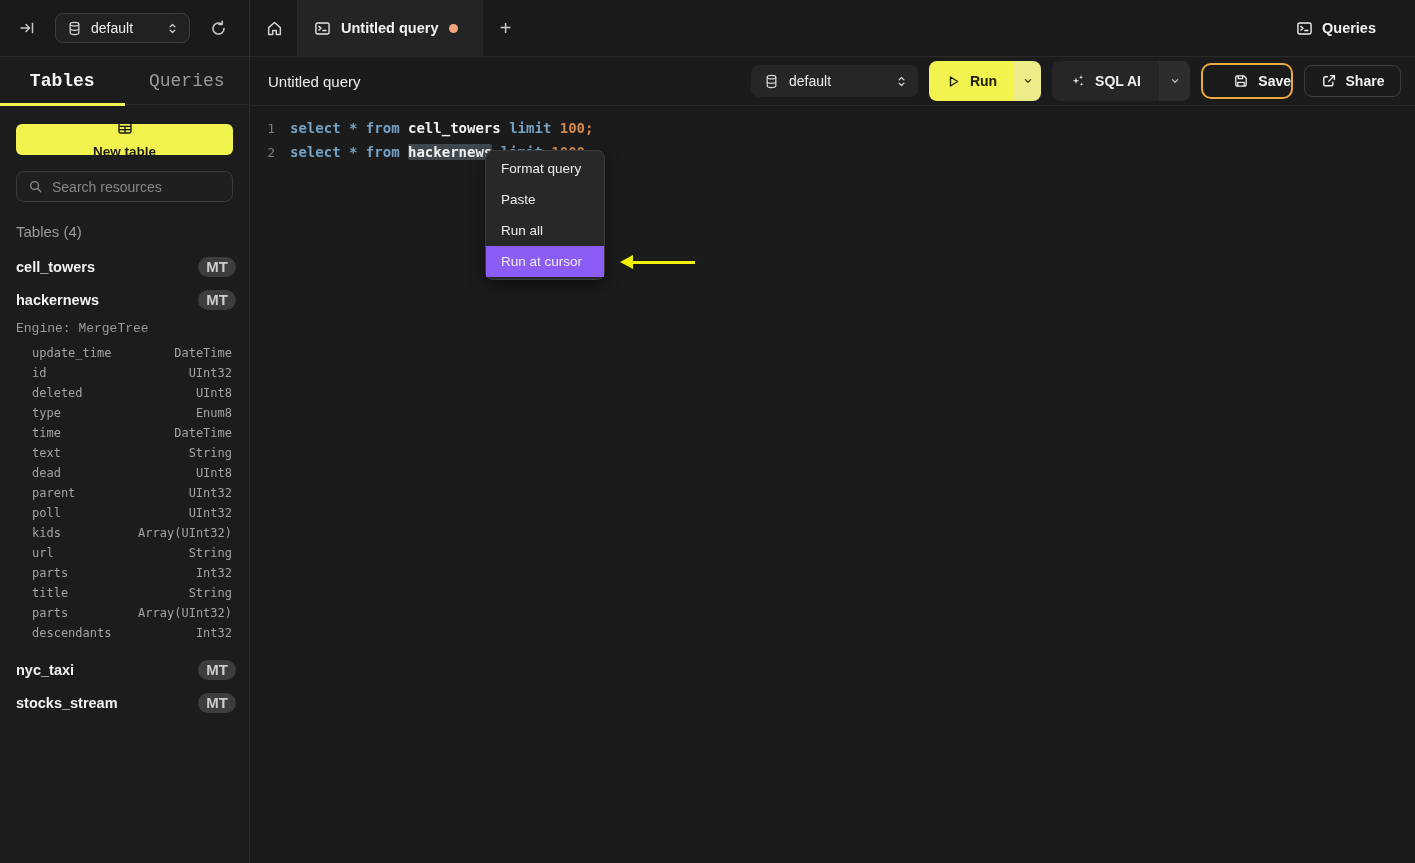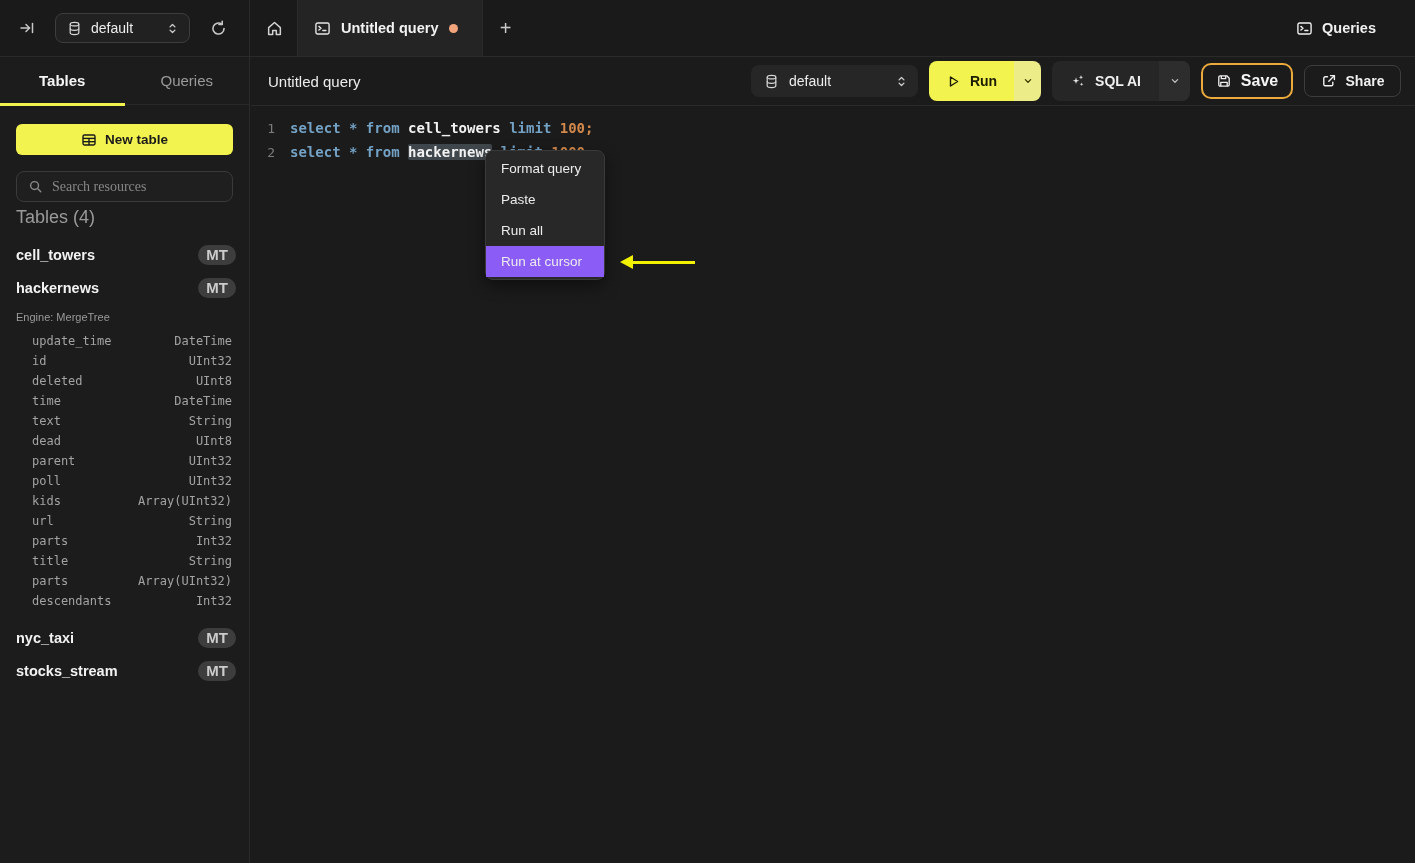--- a/index.html
+++ b/index.html
@@ -22,52 +22,52 @@
   .query-tab .t-icon { color:#e6e6e6; }
   .query-tab .t-title { margin-left:10px; font-size:14.5px; font-weight:600; color:#f2f2f2; white-space:nowrap; }
   .dirty-dot { width:9px; height:9px; border-radius:50%; background:#f2a57c; margin-left:11px; flex:none; }
   .newtab-btn { width:45px; display:flex; align-items:center; justify-content:center; color:#c9c9c9; font-size:20px; cursor:pointer; }
 
   .queries-btn { position:absolute; right:39px; top:0; height:56px; display:flex; align-items:center; gap:9px; color:#f0f0f0; font-size:14.5px; font-weight:600; cursor:pointer; }
 
   
   .sidebar { position:absolute; left:0; top:57px; width:250px; height:806px; background:#1c1c1c; border-right:1px solid #2a2a2a; }
   .side-tabs { display:flex; height:48px; border-bottom:1px solid #292929; }
-  .side-tab { flex:1; display:flex; align-items:center; justify-content:center; font-size:15px; cursor:pointer; position:relative; }
+  .side-tab { flex:1; display:flex; align-items:center; justify-content:center; font-size:18px; cursor:pointer; position:relative;font-family:Liberation Mono, monospace; }
   .side-tab.active { color:#f5f5f5; font-weight:600; }
   .side-tab.inactive { color:#9a9a9a; }
   .side-tab.active::after { content:""; position:absolute; left:0; right:0; bottom:-2px; height:3px; background:#f3f350; }
   .side-content { padding:19px 16px 0 16px; }
-  .btn-newtable { display:flex; align-items:center; justify-content:center; gap:8px; height:31px; width:100%; background:#f3f350; border-radius:6px; color:#1a1a1a; font-size:13.5px; font-weight:700; cursor:pointer; }
+  .btn-newtable { display:flex; align-items:center; justify-content:center; gap:8px; height:31px; width:100%; background:#f3f350; border-radius:6px; color:#1a1a1a; font-size:13.5px; font-weight:700; cursor:pointer;flex-direction:column; }
   .search-box { display:flex; align-items:center; gap:9px; height:31px; margin-top:16px; padding:0 11px; border:1px solid #3a3a3a; border-radius:8px; background:#1f1f1f; }
-  .search-box input { flex:1; background:transparent; border:none; outline:none; color:#86efac; font-size:14px; font-family:Liberation Serif, serif; }
+  .search-box input { flex:1; background:transparent; border:none; outline:none; color:#86efac; font-size:14px; font-family:Liberation Sans, sans-serif; }
   .search-box input::placeholder { color:#878787; }
-  .section-label { margin-top:5px; font-size:18px; color:#9a9a9a; padding-left:16px; }
+  .section-label { margin-top:21px; font-size:15px; color:#9a9a9a; padding-left:16px; }
   .tables-list { margin-top:10px; }
   .table-row { display:flex; align-items:center; justify-content:space-between; height:33px; padding:0 13px 0 16px; cursor:pointer; }
   .table-name { font-size:14.5px; font-weight:600; color:#f2f2f2; }
   .badge { display:flex; align-items:center; justify-content:center; min-width:31px; height:20px; padding:0 8px; border-radius:10px; background:#3d3d3d; color:#cccccc; font-size:15px; font-weight:700; }
-  .engine-line { height:25px; display:flex; align-items:center; padding-left:16px; font-size:11px; color:#9a9a9a; }
+  .engine-line { height:25px; display:flex; align-items:center; padding-left:16px; font-size:13px; color:#9a9a9a;font-family:Liberation Mono, monospace; }
   .cols { margin-top:2px; }
   .col-row { display:flex; align-items:center; justify-content:space-between; height:20px; padding:0 17px 0 32px; font-family:"DejaVu Sans Mono",monospace; font-size:12px; color:#a3a3a3; }
   .tables-list .spacer { height:10px; }
 
   
   .main { position:absolute; left:251px; top:57px; width:1164px; height:806px; }
   .toolbar { display:flex; align-items:center; height:49px; border-bottom:1px solid #292929; padding:0 14px 0 17px; }
   .toolbar-title { font-size:15px; color:#ededed; }
   .toolbar-controls { margin-left:auto; display:flex; align-items:center; gap:11px; }
   .db-select2 { display:flex; align-items:center; height:32px; width:167px; padding:0 10px 0 13px; border-radius:8px; background:#262626; cursor:pointer; }
   .db-select2 .lbl { flex:1; margin-left:10px; font-size:14px; color:#ededed; }
   .split-btn { display:flex; height:40px; border-radius:8px; overflow:hidden; cursor:pointer; }
   .run-main { display:flex; align-items:center; justify-content:center; gap:9px; width:85px; background:#f3f350; color:#1c1c00; font-size:14px; font-weight:700; }
   .run-chev { display:flex; align-items:center; justify-content:center; width:27px; background:#ededx; background:#ecec89; color:#3a3a00; }
   .sqlai-main { display:flex; align-items:center; justify-content:center; gap:9px; width:107px; background:#262626; color:#f0f0f0; font-size:14px; font-weight:600; }
   .sqlai-chev { display:flex; align-items:center; justify-content:center; width:31px; background:#2d2d2d; color:#bdbdbd; }
-  .btn-save { display:flex; align-items:center; justify-content:center; gap:9px; width:92px; height:36px; border:2px solid #eca93c; border-radius:10px; background:transparent; color:#f5f5f5; font-size:16px; font-weight:600; cursor:pointer; }
+  .btn-save { display:flex; align-items:center; justify-content:flex-end; gap:9px; width:92px; height:36px; border:2px solid #eca93c; border-radius:10px; background:transparent; color:#f5f5f5; font-size:14px; font-weight:600; cursor:pointer; }
   .btn-share { display:flex; align-items:center; justify-content:center; gap:9px; width:97px; height:32px; border:1px solid #3d3d3d; border-radius:8px; color:#f0f0f0; font-size:14px; font-weight:600; cursor:pointer; }
 
   
   .editor { position:relative; padding-top:10px; }
   .code-line { display:flex; height:24px; align-items:center; font-family:"DejaVu Sans Mono",monospace; font-size:14px; font-weight:600; white-space:pre; }
   .gutter { width:24px; text-align:right; margin-right:15px; color:#7c7c7c; font-size:13px; font-weight:400; flex:none; }
   .tok-kw { color:#74a2c5; }
   .tok-tbl { color:#f2f2f2; }
   .tok-num { color:#d3894c; }
   .tok-sel { background:#40474c; border-radius:2px; }
@@ -210,20 +210,24 @@
           <span>update_time</span>
           <span>DateTime</span>
         </div>
           <div class="col-row">
           <span>id</span>
           <span>UInt32</span>
         </div>
           <div class="col-row">
           <span>deleted</span>
           <span>UInt8</span>
+        </div>
+          <div class="col-row">
+          <span>type</span>
+          <span>Enum8</span>
         </div>
           <div class="col-row">
           <span>time</span>
           <span>DateTime</span>
         </div>
           <div class="col-row">
           <span>text</span>
           <span>String</span>
         </div>
           <div class="col-row">

